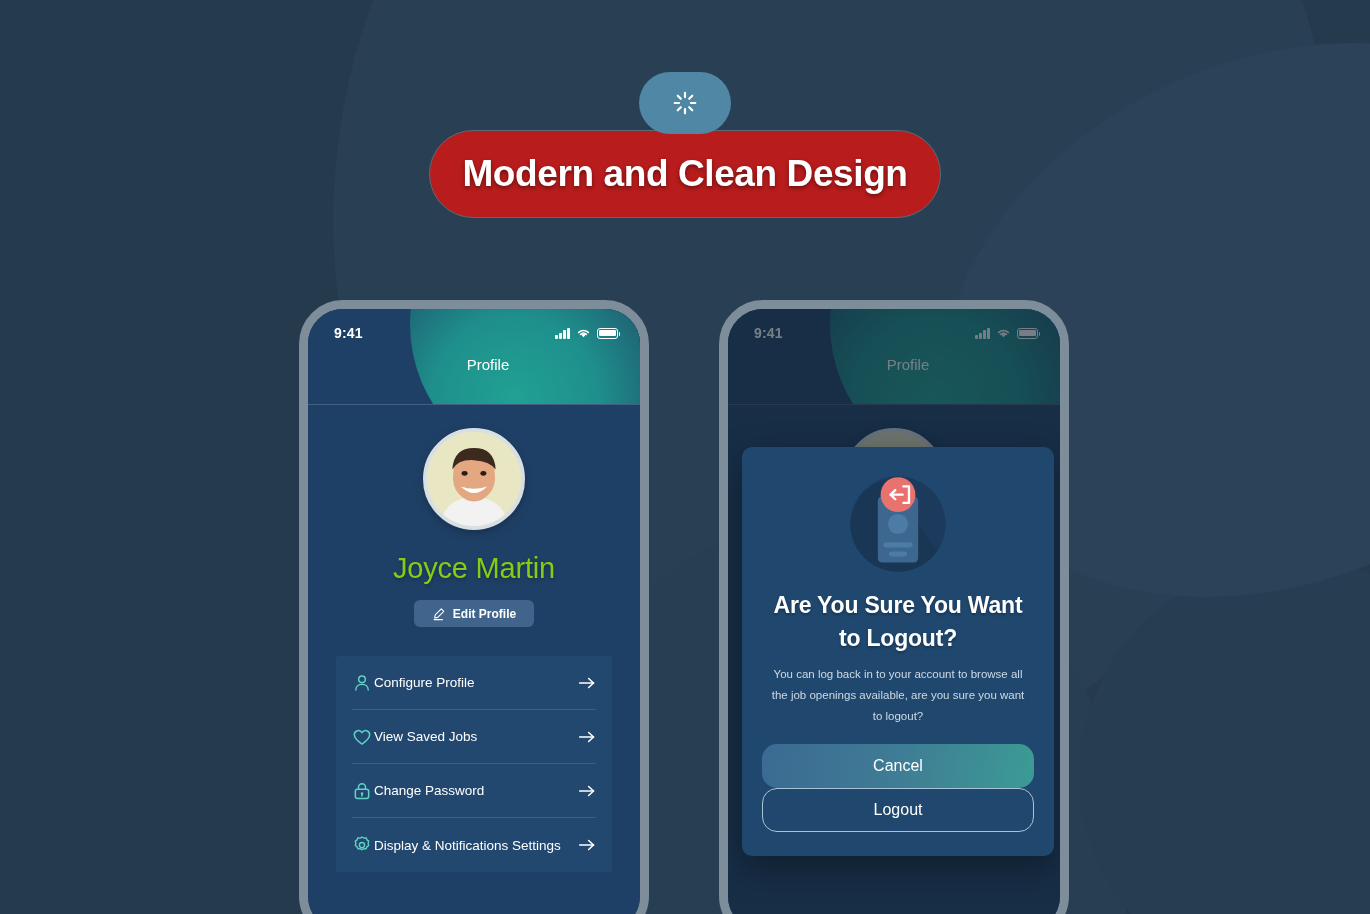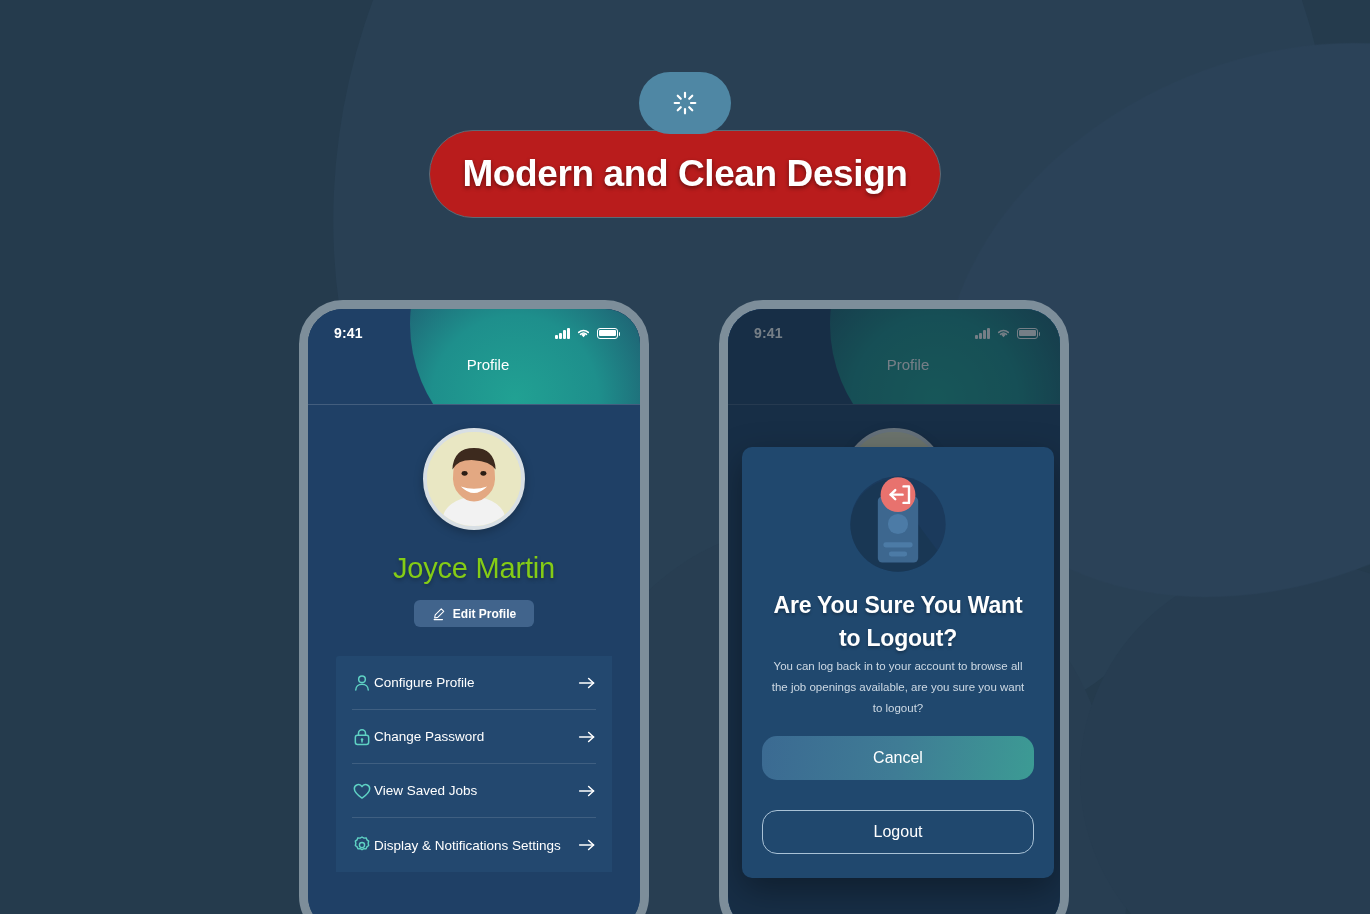--- a/index.html
+++ b/index.html
@@ -192,31 +192,31 @@
     box-shadow:0 12px 34px rgba(0,0,0,.35);
   }
   .logout-art { width:110px; height:110px; margin:0 auto 10px; display:block; }
   .modal-title {
     color:#fff; font-size:23px; font-weight:bold; line-height:1.45;
     letter-spacing:-0.2px;
     text-shadow:0 2px 3px rgba(0,0,0,.28);
   }
   .modal-body {
     color:#cdd9e4; font-size:11.5px; line-height:1.85;
-    margin-top:0; padding:0 6px;
+    margin-top:8px; padding:0 6px;
   }
   .modal-btn {
     display:block; width:100%; height:44px;
     border-radius:15px; margin-top:17px;
     font-size:16px; color:#fff; cursor:pointer;
     border:none;
     font-family:"Liberation Sans", sans-serif;
   }
   .btn-cancel { background:linear-gradient(100deg,#3b6a92 0%,#3f7c95 50%,#3c9b94 100%); }
-  .btn-logout { background:transparent; border:1.6px solid #a9c2d6; margin-top:30px; }
+  .btn-logout { background:transparent; border:1.6px solid #a9c2d6; margin-top:0; }
 </style>
 </head>
 <body>
 
 <div id="stage">
 
   <div class="blob blob-b"></div>
   <div class="blob blob-c"></div>
   <div class="blob blob-d"></div>
   <div class="blob blob-a"></div>
@@ -299,37 +299,37 @@
           </svg>
           <span class="menu-lbl">Configure Profile</span>
           <svg class="arrow" viewBox="0 0 22 16">
             <line x1="2" y1="8" x2="19" y2="8" stroke="#fff" stroke-width="1.9" stroke-linecap="round"></line>
             <polyline points="13,2.5 19,8 13,13.5" fill="none" stroke="#fff" stroke-width="1.9" stroke-linecap="round" stroke-linejoin="round"></polyline>
           </svg>
         </div>
 
         <div class="menu-row">
           <svg class="menu-ic" viewBox="0 0 24 24">
+            <path d="M12 20.5 C6 16.4 2.8 13.2 2.8 9.3 A4.9 4.9 0 0 1 12 6.8 a4.9 4.9 0 0 1 9.2 2.5 c0 3.9 -3.2 7.1 -9.2 11.2Z" fill="none" stroke="#5fd2c4" stroke-width="1.8" stroke-linejoin="round"></path>
+          </svg>
+          <span class="menu-lbl">View Saved Jobs</span>
+          <svg class="arrow" viewBox="0 0 22 16">
+            <line x1="2" y1="8" x2="19" y2="8" stroke="#fff" stroke-width="1.9" stroke-linecap="round"></line>
+            <polyline points="13,2.5 19,8 13,13.5" fill="none" stroke="#fff" stroke-width="1.9" stroke-linecap="round" stroke-linejoin="round"></polyline>
+          </svg>
+        </div>
+
+        <div class="menu-row">
+          <svg class="menu-ic" viewBox="0 0 24 24">
             <rect x="4" y="10" width="16" height="11" rx="2.6" fill="none" stroke="#5fd2c4" stroke-width="1.8"></rect>
             <path d="M7.8 10 V7.4 a4.2 4.2 0 0 1 8.4 0 V10" fill="none" stroke="#5fd2c4" stroke-width="1.8"></path>
             <circle cx="12" cy="15" r="1.5" fill="#5fd2c4"></circle>
             <line x1="12" y1="15.5" x2="12" y2="18" stroke="#5fd2c4" stroke-width="1.8" stroke-linecap="round"></line>
           </svg>
           <span class="menu-lbl">Change Password</span>
-          <svg class="arrow" viewBox="0 0 22 16">
-            <line x1="2" y1="8" x2="19" y2="8" stroke="#fff" stroke-width="1.9" stroke-linecap="round"></line>
-            <polyline points="13,2.5 19,8 13,13.5" fill="none" stroke="#fff" stroke-width="1.9" stroke-linecap="round" stroke-linejoin="round"></polyline>
-          </svg>
-        </div>
-
-        <div class="menu-row">
-          <svg class="menu-ic" viewBox="0 0 24 24">
-            <path d="M12 20.5 C6 16.4 2.8 13.2 2.8 9.3 A4.9 4.9 0 0 1 12 6.8 a4.9 4.9 0 0 1 9.2 2.5 c0 3.9 -3.2 7.1 -9.2 11.2Z" fill="none" stroke="#5fd2c4" stroke-width="1.8" stroke-linejoin="round"></path>
-          </svg>
-          <span class="menu-lbl">View Saved Jobs</span>
           <svg class="arrow" viewBox="0 0 22 16">
             <line x1="2" y1="8" x2="19" y2="8" stroke="#fff" stroke-width="1.9" stroke-linecap="round"></line>
             <polyline points="13,2.5 19,8 13,13.5" fill="none" stroke="#fff" stroke-width="1.9" stroke-linecap="round" stroke-linejoin="round"></polyline>
           </svg>
         </div>
 
 
         <div class="menu-row">
           <svg class="menu-ic" viewBox="0 0 24 24">
             <path d="M12 2.4 l2.3 1.3 2.6 -0.3 1 2.4 2.1 1.6 -0.6 2.6 0.6 2.6 -2.1 1.6 -1 2.4 -2.6 -0.3 -2.3 1.3 -2.3 -1.3 -2.6 0.3 -1 -2.4 -2.1 -1.6 0.6 -2.6 -0.6 -2.6 2.1 -1.6 1 -2.4 2.6 0.3Z" fill="none" stroke="#5fd2c4" stroke-width="1.7" stroke-linejoin="round"></path>

